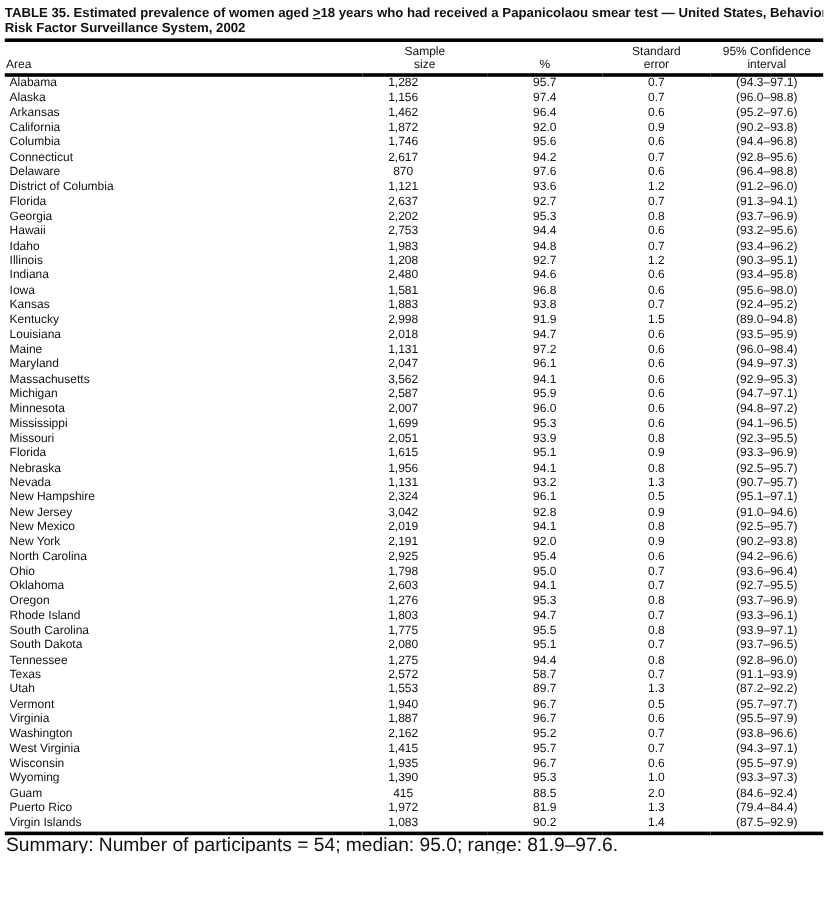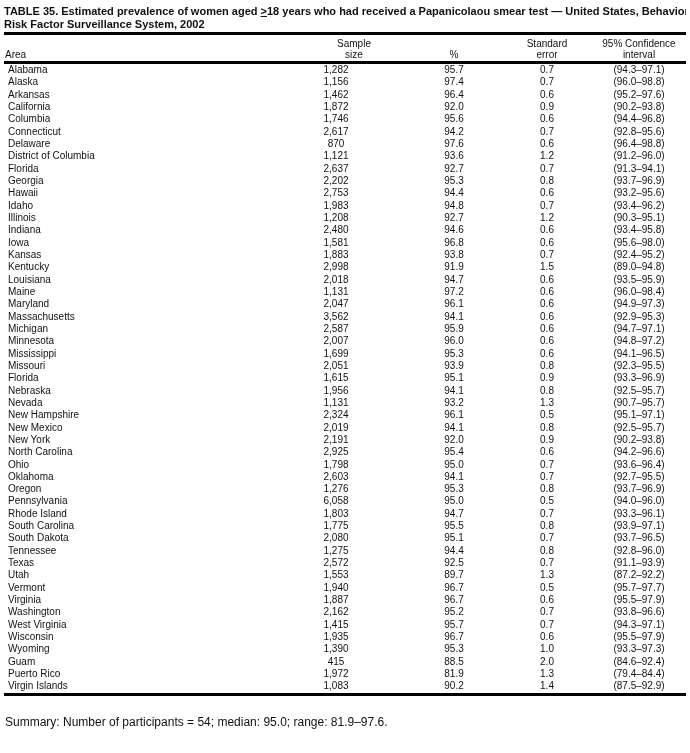--- a/index.html
+++ b/index.html
@@ -55,23 +55,23 @@
     line-height: 12.33px;
     height: 12.33px;
     padding: 0;
     white-space: nowrap;
     overflow: hidden;
   }
   td.c1 { text-align: left; padding-left: 4px; margin-left: 16px; }
   td.c2 { text-align: center; padding-right: 36px; }
   td.c3, td.c4, td.c5 { text-align: center; }
   .summary {
-    font-size: 12px;
+    font-size: 16px;
     line-height: 13px;
-    padding: 20px 0 0 1px;
+    padding: 2px 0 0 1px;
     white-space: nowrap;
     overflow: hidden;
   }
 </style>
 </head>
 <body>
 
 <div class="page">
 
   <div class="title">
@@ -303,20 +303,27 @@
     <td class="c5">(90.7–95.7)</td>
   </tr>
         <tr>
     <td class="c1">New Hampshire</td>
     <td class="c2">2,324</td>
     <td class="c3">96.1</td>
     <td class="c4">0.5</td>
     <td class="c5">(95.1–97.1)</td>
   </tr>
         <tr>
+    <td class="c1">New Jersey</td>
+    <td class="c2">3,042</td>
+    <td class="c3">92.8</td>
+    <td class="c4">0.9</td>
+    <td class="c5">(91.0–94.6)</td>
+  </tr>
+        <tr>
     <td class="c1">New Mexico</td>
     <td class="c2">2,019</td>
     <td class="c3">94.1</td>
     <td class="c4">0.8</td>
     <td class="c5">(92.5–95.7)</td>
   </tr>
         <tr>
     <td class="c1">New York</td>
     <td class="c2">2,191</td>
     <td class="c3">92.0</td>
@@ -345,27 +352,20 @@
     <td class="c5">(92.7–95.5)</td>
   </tr>
         <tr>
     <td class="c1">Oregon</td>
     <td class="c2">1,276</td>
     <td class="c3">95.3</td>
     <td class="c4">0.8</td>
     <td class="c5">(93.7–96.9)</td>
   </tr>
         <tr>
-    <td class="c1">Pennsylvania</td>
-    <td class="c2">6,058</td>
-    <td class="c3">95.0</td>
-    <td class="c4">0.5</td>
-    <td class="c5">(94.0–96.0)</td>
-  </tr>
-        <tr>
     <td class="c1">Rhode Island</td>
     <td class="c2">1,803</td>
     <td class="c3">94.7</td>
     <td class="c4">0.7</td>
     <td class="c5">(93.3–96.1)</td>
   </tr>
         <tr>
     <td class="c1">South Carolina</td>
     <td class="c2">1,775</td>
     <td class="c3">95.5</td>
@@ -382,21 +382,21 @@
         <tr>
     <td class="c1">Tennessee</td>
     <td class="c2">1,275</td>
     <td class="c3">94.4</td>
     <td class="c4">0.8</td>
     <td class="c5">(92.8–96.0)</td>
   </tr>
         <tr>
     <td class="c1">Texas</td>
     <td class="c2">2,572</td>
-    <td class="c3">92.5</td>
+    <td class="c3">58.7</td>
     <td class="c4">0.7</td>
     <td class="c5">(91.1–93.9)</td>
   </tr>
         <tr>
     <td class="c1">Utah</td>
     <td class="c2">1,553</td>
     <td class="c3">89.7</td>
     <td class="c4">1.3</td>
     <td class="c5">(87.2–92.2)</td>
   </tr>

